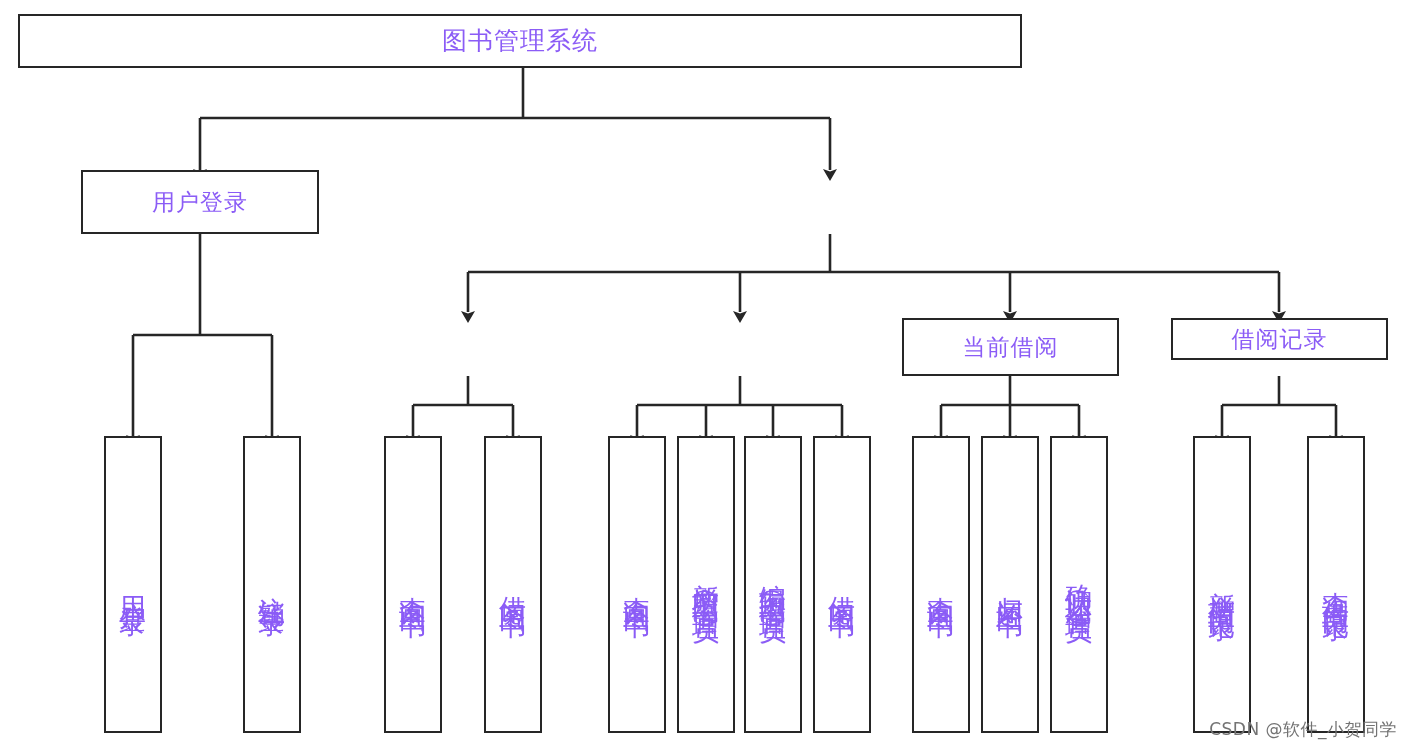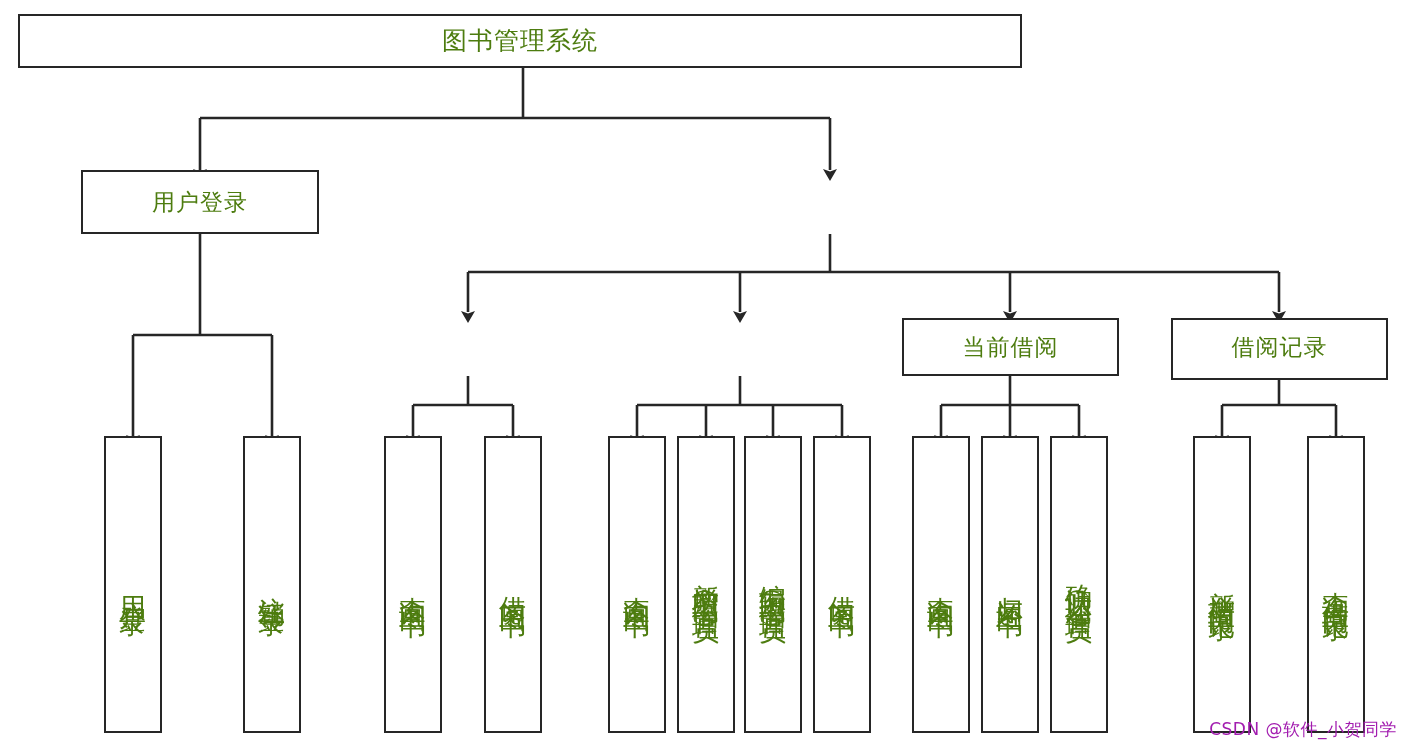--- a/index.html
+++ b/index.html
@@ -30,21 +30,21 @@
     position: absolute;
     box-sizing: border-box;
     background: #ffffff;
     border: 2px solid #262626;
     display: flex;
     align-items: center;
     justify-content: center;
     z-index: 2;
   }
   .node .label {
-    color: #4d7c0f;
+    color: #8b5cf6;
     text-align: right;
     white-space: pre;
     line-height: 1.05;
   }
   
   .node.root .label {
     font-size: 25px;
     letter-spacing: 1px;
   }
   
@@ -63,21 +63,21 @@
     -webkit-writing-mode: vertical-rl;
     font-size: 27px;
     letter-spacing: 5px;
     line-height: 1;
   }
   .watermark {
     position: absolute;
     right: 8px;
     bottom: 6px;
     font-size: 17px;
-    color: #a21caf;
+    color: #737373;
     letter-spacing: 0.5px;
     z-index: 5;
     white-space: nowrap;
   }
 </style>
 </head>
 <body>
 
 <div id="diagram">
 
@@ -138,21 +138,21 @@
     <span class="label">图书管理系统</span>
   </div>
 
   <div class="node branch" style="left:81px; top:170px; width:238px; height:64px;">
     <span class="label">用户登录</span>
   </div>
 
   <div class="node branch" style="left:902px; top:318px; width:217px; height:58px;">
     <span class="label">当前借阅</span>
   </div>
-  <div class="node branch" style="left:1171px; top:318px; width:217px; height:62px;font-family:Liberation Mono, monospace;">
+  <div class="node branch" style="left:1171px; top:318px; width:217px; height:42px;">
     <span class="label">借阅记录</span>
   </div>
 
   <div class="node leaf" style="left:104px; top:436px; width:58px; height:297px;">
     <span class="label">用户登录</span>
   </div>
   <div class="node leaf" style="left:243px; top:436px; width:58px; height:297px;">
     <span class="label">注销登录</span>
   </div>
 

